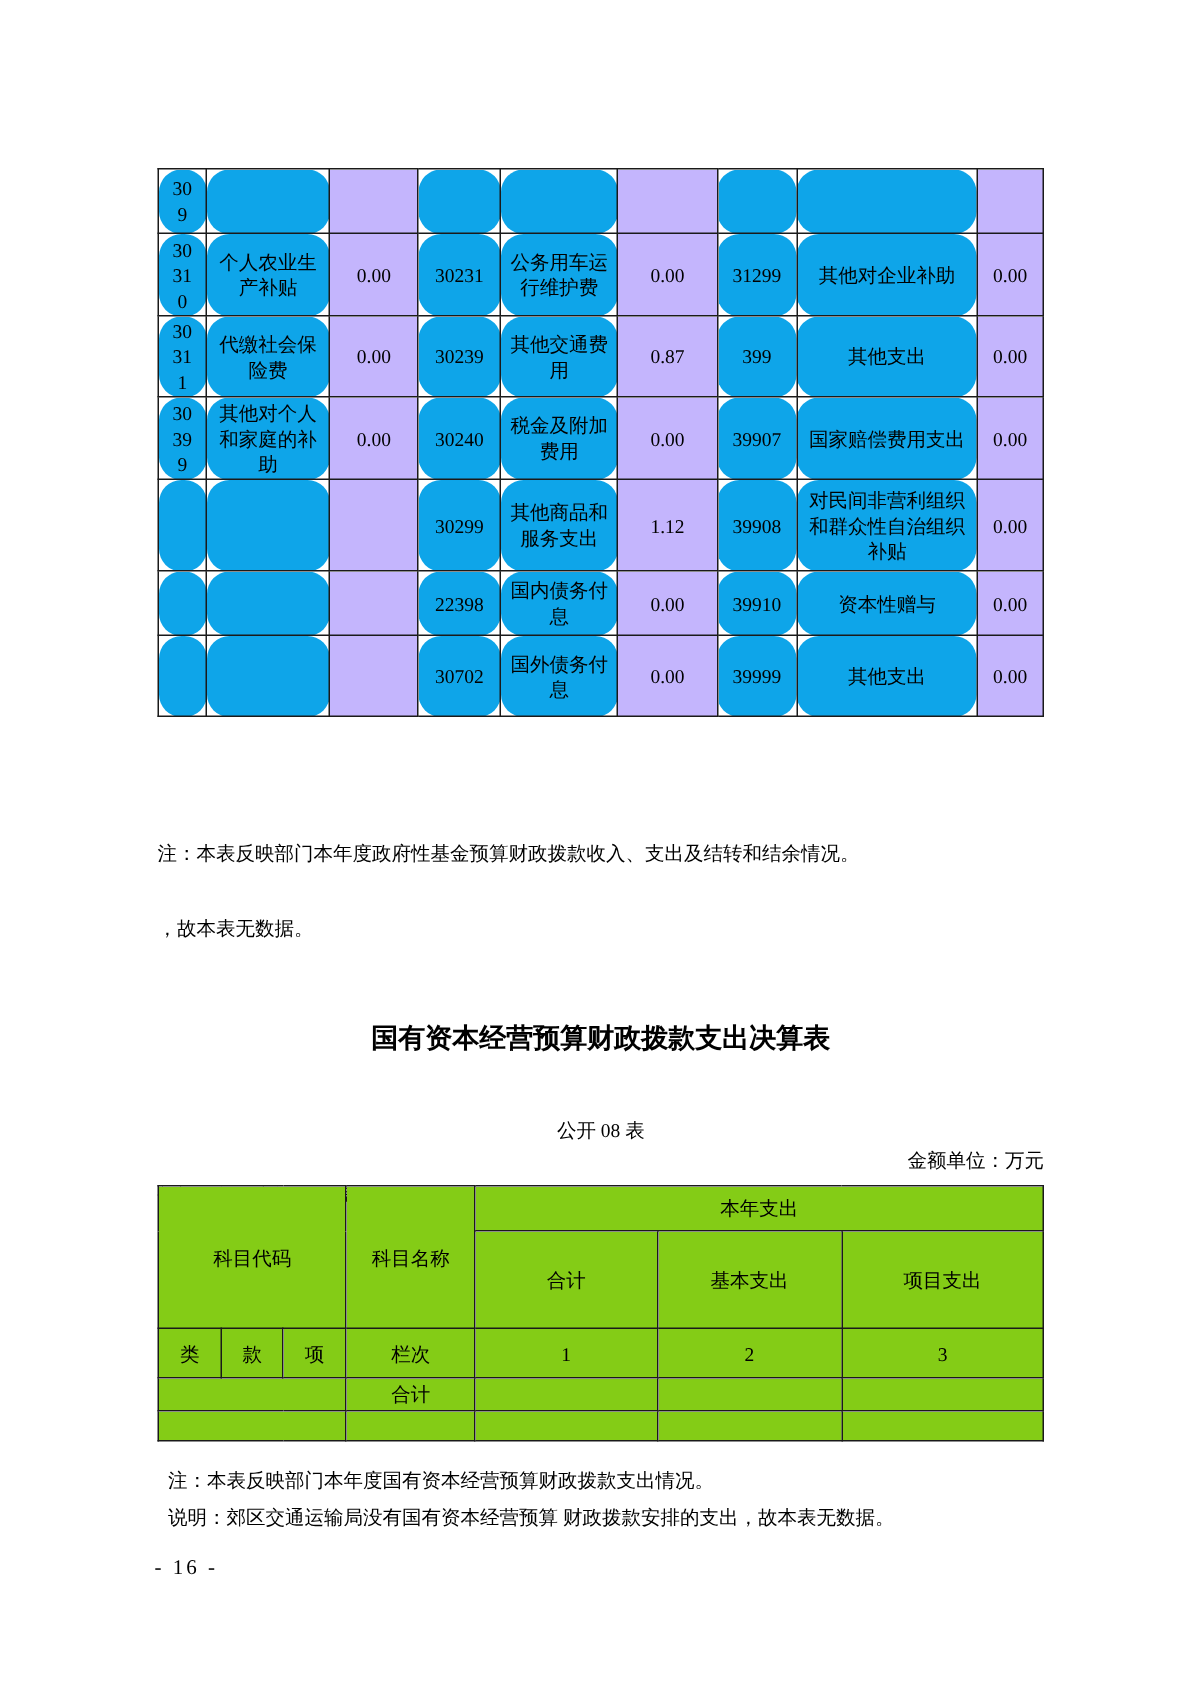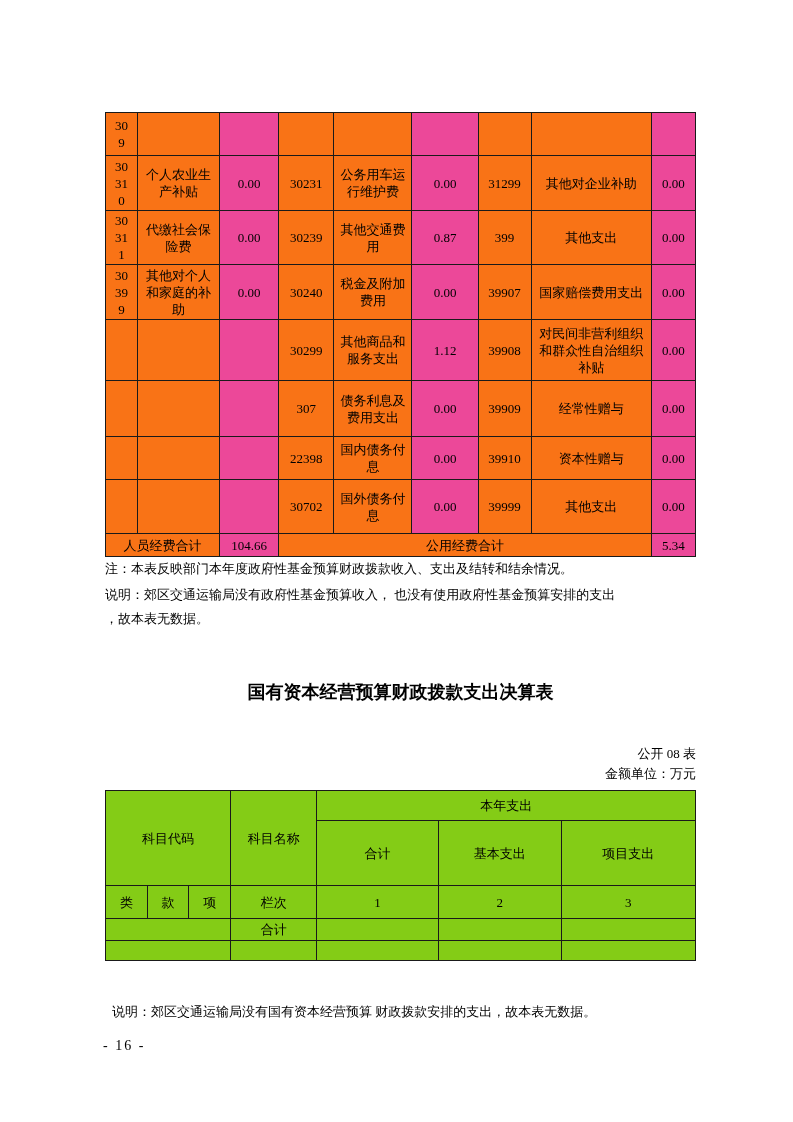--- a/index.html
+++ b/index.html
@@ -4,31 +4,31 @@
 <style>
   * { margin:0; padding:0; box-sizing:border-box; }
   html,body { width:793px; height:1122px; background:#ffffff;
     font-family:"Liberation Serif","DejaVu Serif",serif; color:#000; }
   #page { position:relative; width:793px; height:1122px; background:#fff; overflow:hidden; }
 
   
   #t1 { position:absolute; left:105px; top:112px; border-collapse:collapse; table-layout:fixed; width:591px; }
   #t1 td { border:1px solid #1a1a1a; text-align:center; vertical-align:middle;
            font-size:13px; line-height:17px; padding:1px 2px; overflow:hidden; }
-  #t1 td.g { background:#f97316; }
-  #t1 td.w { background:#ec4899; }
+  #t1 td.g { background:#0ea5e9;border-radius:15px; }
+  #t1 td.w { background:#c4b5fd; }
   .codewrap { display:inline-block; width:17px; word-break:break-all; line-height:17px; }
 
   
   .note { position:absolute; left:105px; font-size:13px; line-height:18px; white-space:pre; }
 
   
   #title2 { position:absolute; left:105px; top:680px; width:591px; text-align:center;
             font-family:"Liberation Sans","DejaVu Sans",sans-serif; font-weight:bold; font-size:18px; }
-  #tcode  { position:absolute; left:105px; top:745px; width:591px; text-align:right; font-size:13px; }
+  #tcode  { position:absolute; left:105px; top:745px; width:591px; text-align:center; font-size:13px; }
   #dept   { position:absolute; left:105px; top:765px; font-size:13px;margin-top:24px; }
   #unit   { position:absolute; left:105px; top:765px; width:591px; text-align:right; font-size:13px; }
 
   #t2 { position:absolute; left:105px; top:790px; border-collapse:collapse; table-layout:fixed; width:591px; }
   #t2 td { border:1px solid #1a1a1a; background:#84cc16; text-align:center; vertical-align:middle;
            font-size:13px; line-height:17px; padding:1px 2px; overflow:hidden; }
 
   #pageno { position:absolute; left:103px; top:1038px; font-size:14px; letter-spacing:2px; }
 </style>
 </head>
@@ -97,31 +97,20 @@
       <td class="g"><span class="codewrap"></span></td>
       <td class="g"></td>
       <td class="w"></td>
       <td class="g">30299</td>
       <td class="g">其他商品和服务支出</td>
       <td class="w">1.12</td>
       <td class="g">39908</td>
       <td class="g">对民间非营利组织和群众性自治组织补贴</td>
       <td class="w">0.00</td>
     </tr>
-    <tr style="height:56px">
-      <td class="g"><span class="codewrap"></span></td>
-      <td class="g"></td>
-      <td class="w"></td>
-      <td class="g">307</td>
-      <td class="g">债务利息及费用支出</td>
-      <td class="w">0.00</td>
-      <td class="g">39909</td>
-      <td class="g">经常性赠与</td>
-      <td class="w">0.00</td>
-    </tr>
     <tr style="height:43px">
       <td class="g"><span class="codewrap"></span></td>
       <td class="g"></td>
       <td class="w"></td>
       <td class="g">22398</td>
       <td class="g">国内债务付息</td>
       <td class="w">0.00</td>
       <td class="g">39910</td>
       <td class="g">资本性赠与</td>
       <td class="w">0.00</td>
@@ -130,31 +119,24 @@
       <td class="g"><span class="codewrap"></span></td>
       <td class="g"></td>
       <td class="w"></td>
       <td class="g">30702</td>
       <td class="g">国外债务付息</td>
       <td class="w">0.00</td>
       <td class="g">39999</td>
       <td class="g">其他支出</td>
       <td class="w">0.00</td>
     </tr>
-    <tr style="height:23px">
-      <td class="g" colspan="2">人员经费合计</td>
-      <td class="w">104.66</td>
-      <td class="g" colspan="5">公用经费合计</td>
-      <td class="w">5.34</td>
-    </tr>
   </tbody>
     </table>
 
   <div class="note" style="top:560px">注：本表反映部门本年度政府性基金预算财政拨款收入、支出及结转和结余情况。</div>
-  <div class="note" style="top:586px">说明：郊区交通运输局没有政府性基金预算收入， 也没有使用政府性基金预算安排的支出</div>
   <div class="note" style="top:610px">，故本表无数据。</div>
 
   <div id="title2">国有资本经营预算财政拨款支出决算表</div>
   <div id="tcode">公开 08 表</div>
   <div id="dept">部门：郊区交通运输局</div>
   <div id="unit">金额单位：万元</div>
 
   <table id="t2">
     <colgroup>
       <col style="width:42px">
@@ -195,17 +177,18 @@
     <tr style="height:20px">
       <td colspan="3"></td>
       <td></td>
       <td></td>
       <td></td>
       <td></td>
     </tr>
   </tbody>
     </table>
 
+  <div class="note" style="left:112px; top:978px">注：本表反映部门本年度国有资本经营预算财政拨款支出情况。</div>
   <div class="note" style="left:112px; top:1003px">说明：郊区交通运输局没有国有资本经营预算 财政拨款安排的支出，故本表无数据。</div>
 
   <div id="pageno">- 16 -</div>
 
 </div>
 
 </body></html>

